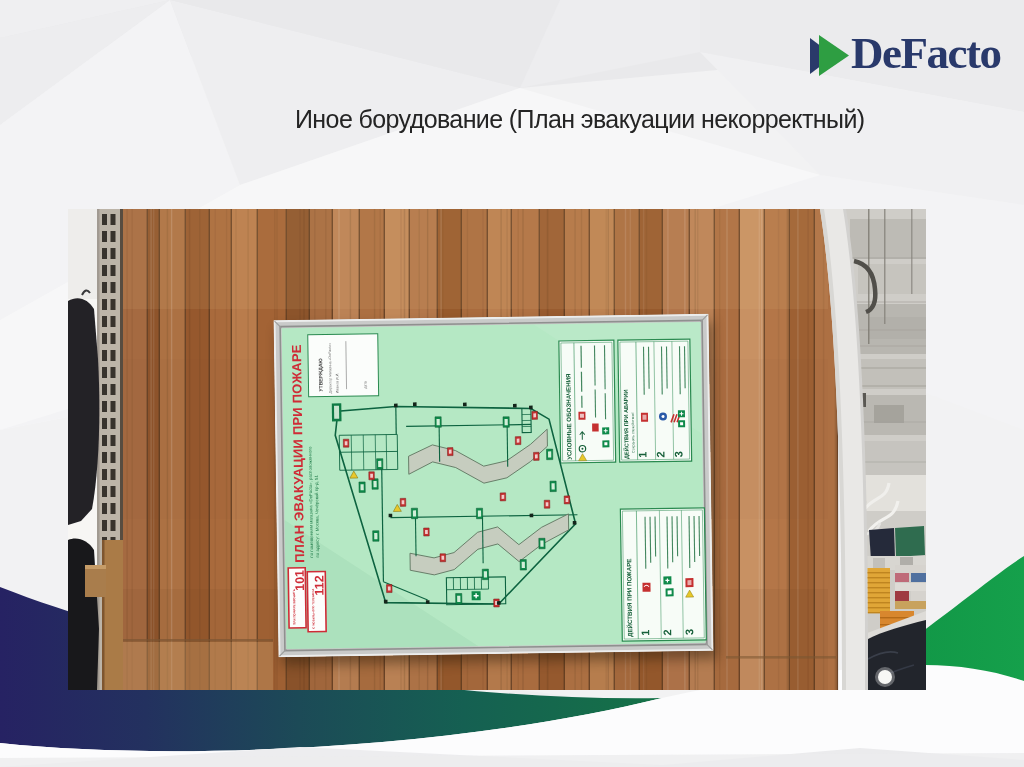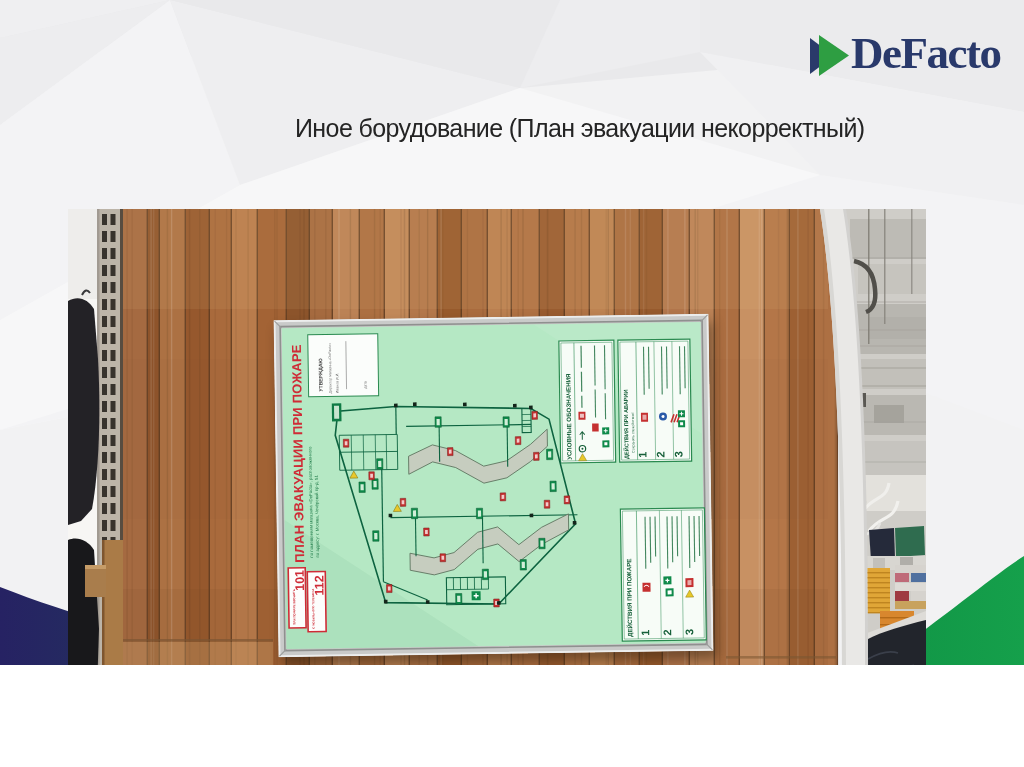--- a/index.html
+++ b/index.html
@@ -1,18 +1,18 @@
 <!DOCTYPE html>
 <html><head><meta charset="utf-8">
 <style>
 html,body{margin:0;padding:0}
-.slide{position:relative;width:1024px;height:665px;overflow:hidden;background:#84cc16;font-family:"Liberation Sans",sans-serif}
+.slide{position:relative;width:1024px;height:767px;overflow:hidden;background:#84cc16;font-family:"Liberation Sans",sans-serif}
 .slide svg{display:block}
 .abs{position:absolute}
-.title{position:absolute;left:295px;top:114px;font-size:25px;color:#242424;white-space:nowrap;letter-spacing:-0.6px}
+.title{position:absolute;left:295px;top:105px;font-size:25px;color:#242424;white-space:nowrap;letter-spacing:-0.6px}
 .logotext{position:absolute;left:851px;top:27px;font-family:"Liberation Serif",serif;font-weight:bold;font-size:45px;color:#29396b;letter-spacing:-1.5px}
 .plan{position:absolute;left:208px;top:108px;width:435px;height:337px;transform:rotate(-0.85deg);box-shadow:4px 8px 12px rgba(45,28,10,0.45)}
 </style></head>
 <body>
 <div class="slide">
 
 <svg class="abs" style="left:0;top:0" width="1024" height="767" viewBox="0 0 1024 767">
 <rect width="1024" height="767" fill="#f2f2f3"></rect>
 <polygon points="0,0 1024,0 1024,42 520,88 0,38" fill="#e9e9eb"></polygon>
 <polygon points="170,0 0,0 0,38" fill="#efeff1"></polygon>

